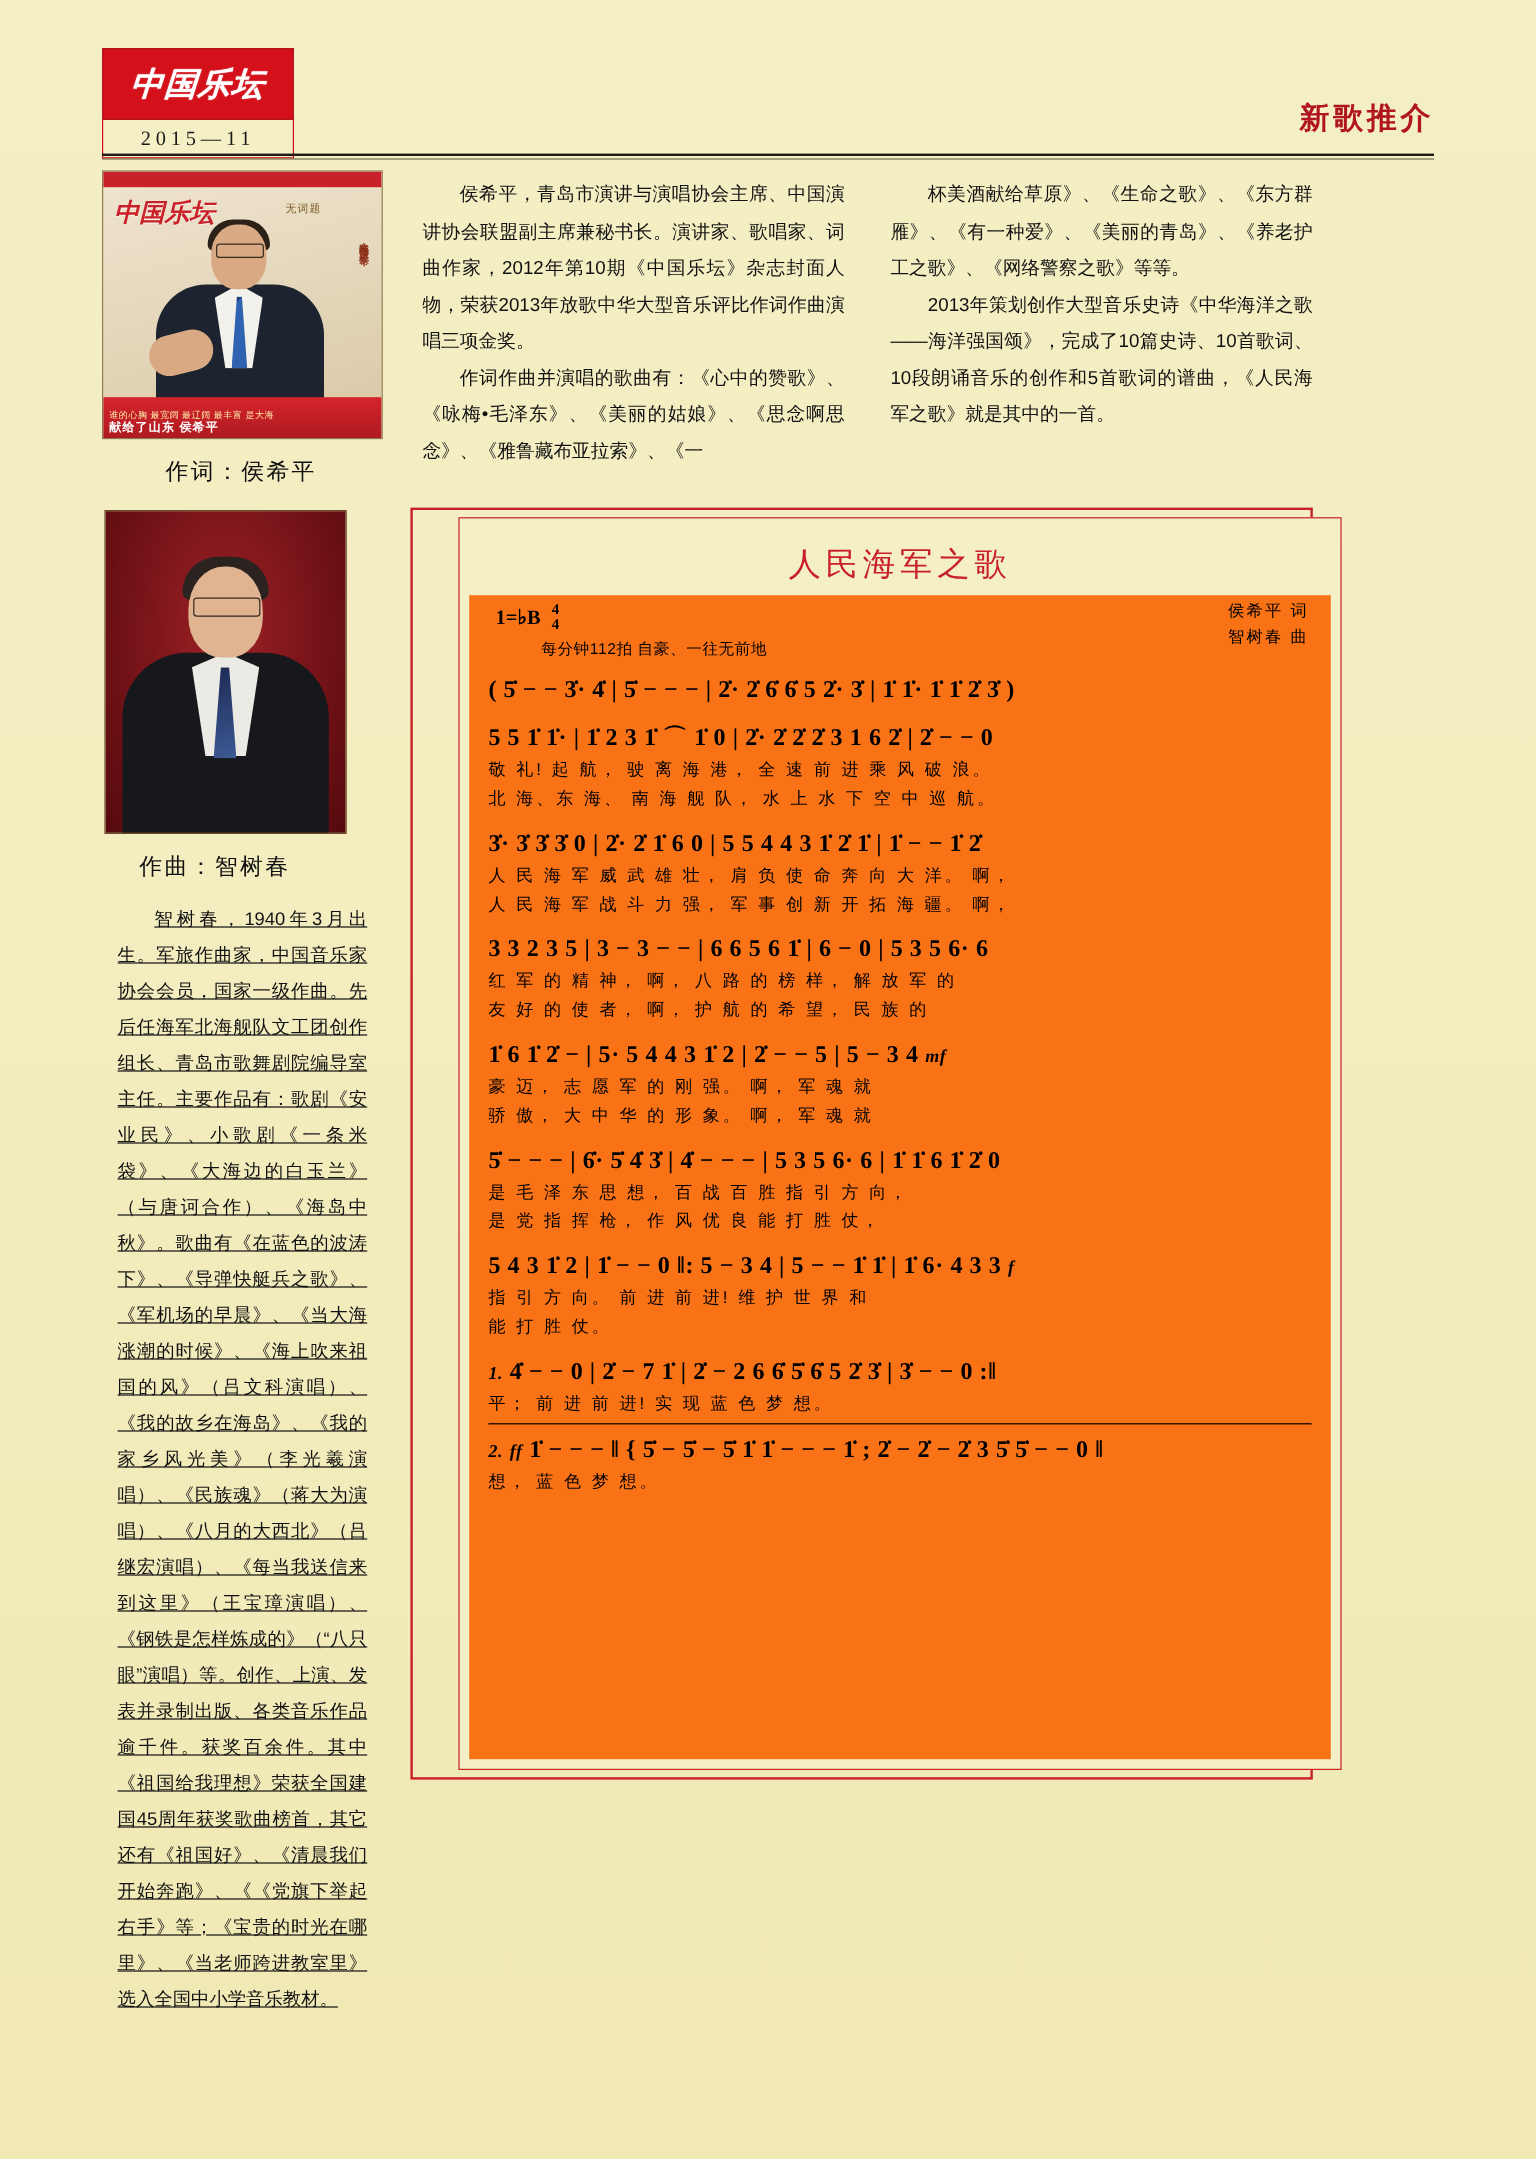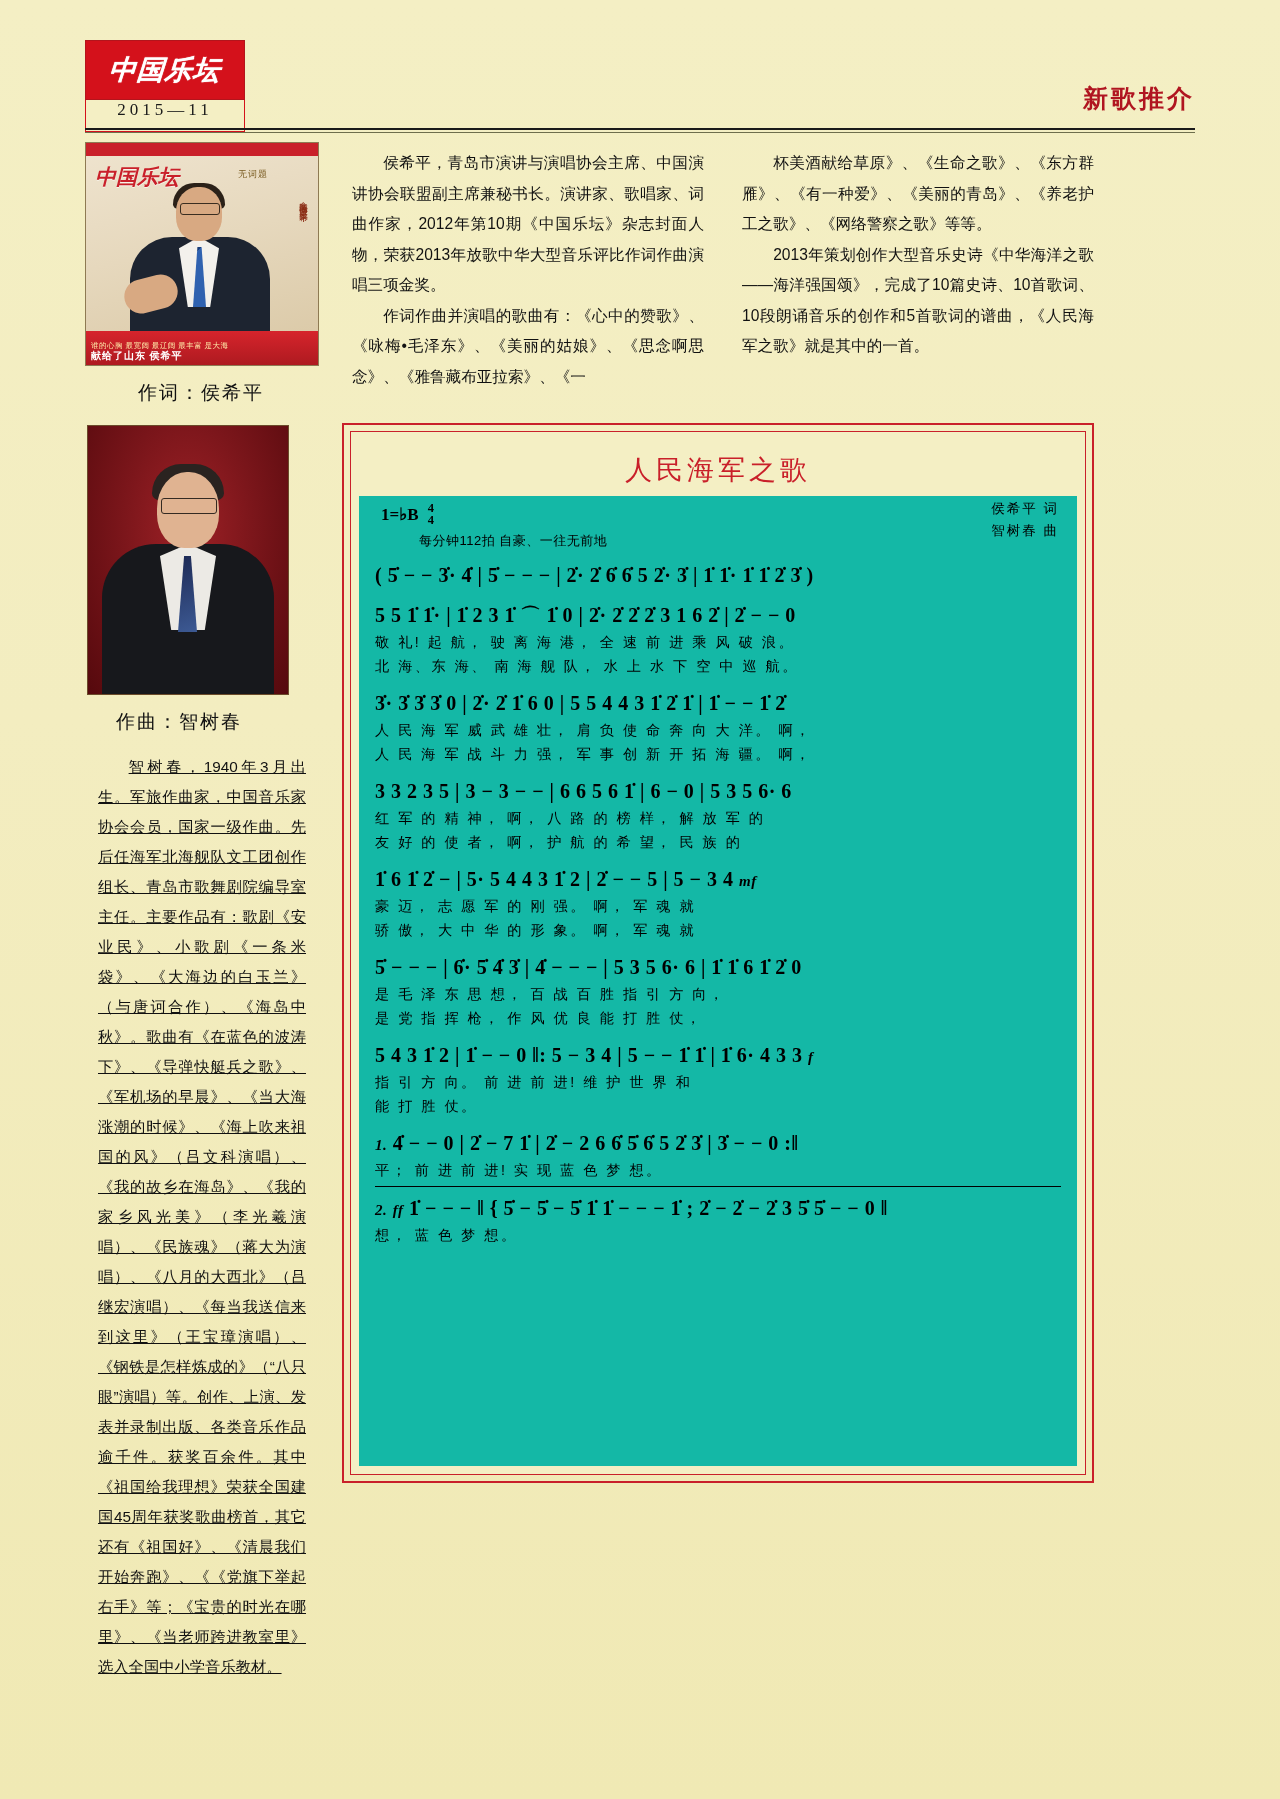--- a/index.html
+++ b/index.html
@@ -38,21 +38,21 @@
     font-weight: bold;
     letter-spacing: 1px;
     font-style: italic;
     transform: skewX(-4deg);
     text-shadow: 0 0 1px #fff;
   }
   .logo-date {
     border: 1px solid #d4111b;
     border-top: none;
     height: 31px;
-    display: flex; align-items: flex-start; justify-content: center;
+    display: flex; align-items: center; justify-content: center;
     background: #f4efc4;
   }
   .logo-date span {
     font-size: 17px;
     letter-spacing: 4px;
     color: #1a1a1a;
     font-family: "Liberation Serif", serif;
   }
   .header-rule {
     position: absolute;
@@ -247,33 +247,34 @@
     border: 2px solid #c9202a;
     box-sizing: border-box;
     padding: 6px;
   }
   .score-inner {
     width: 100%; height: 100%;
     border: 1px solid #c9202a;
     box-sizing: border-box;
     background: #f4efc4;
     position: relative;
+    margin-left: 32px;
   }
   .score-title {
     text-align: center;
     color: #c9202a;
     font-size: 27px;
     letter-spacing: 4px;
     padding-top: 20px;
     font-family: "Liberation Serif", serif;
   }
   .score-sheet {
     position: absolute;
     left: 8px; top: 64px; right: 8px; bottom: 8px;
-    background: #14b8a6;
+    background: #f97316;
     overflow: hidden;
   }
   .meta-row {
     position: relative;
     height: 64px;
   }
   .keysig {
     position: absolute; left: 22px; top: 6px;
     font-size: 17px; font-weight: bold;
     font-family: "Liberation Serif", serif;

